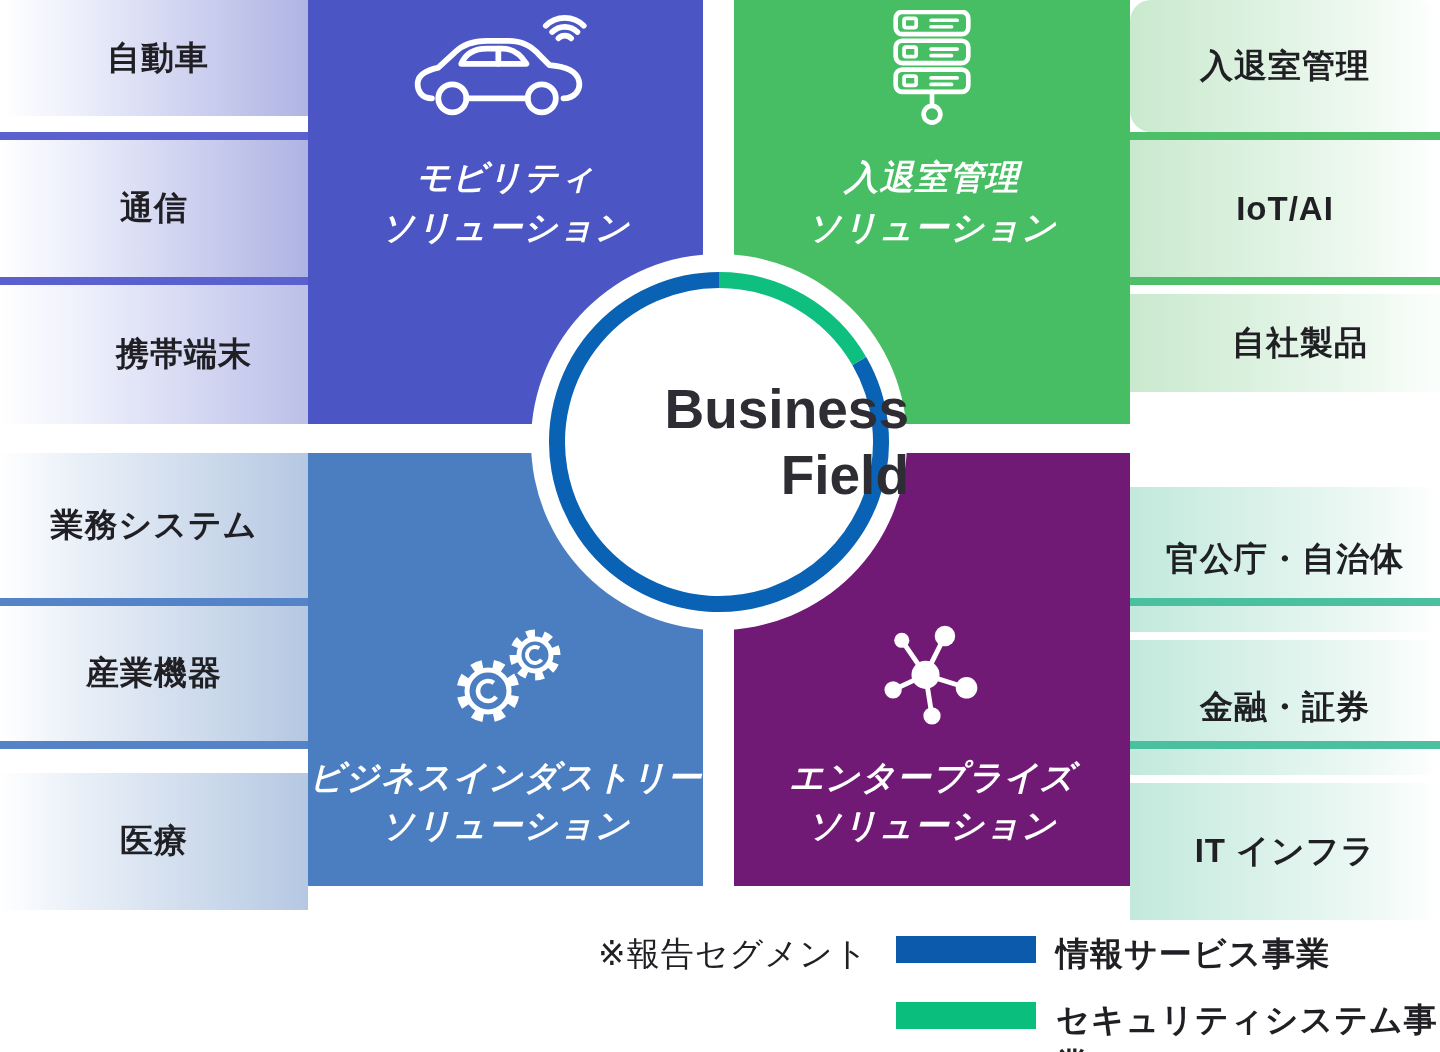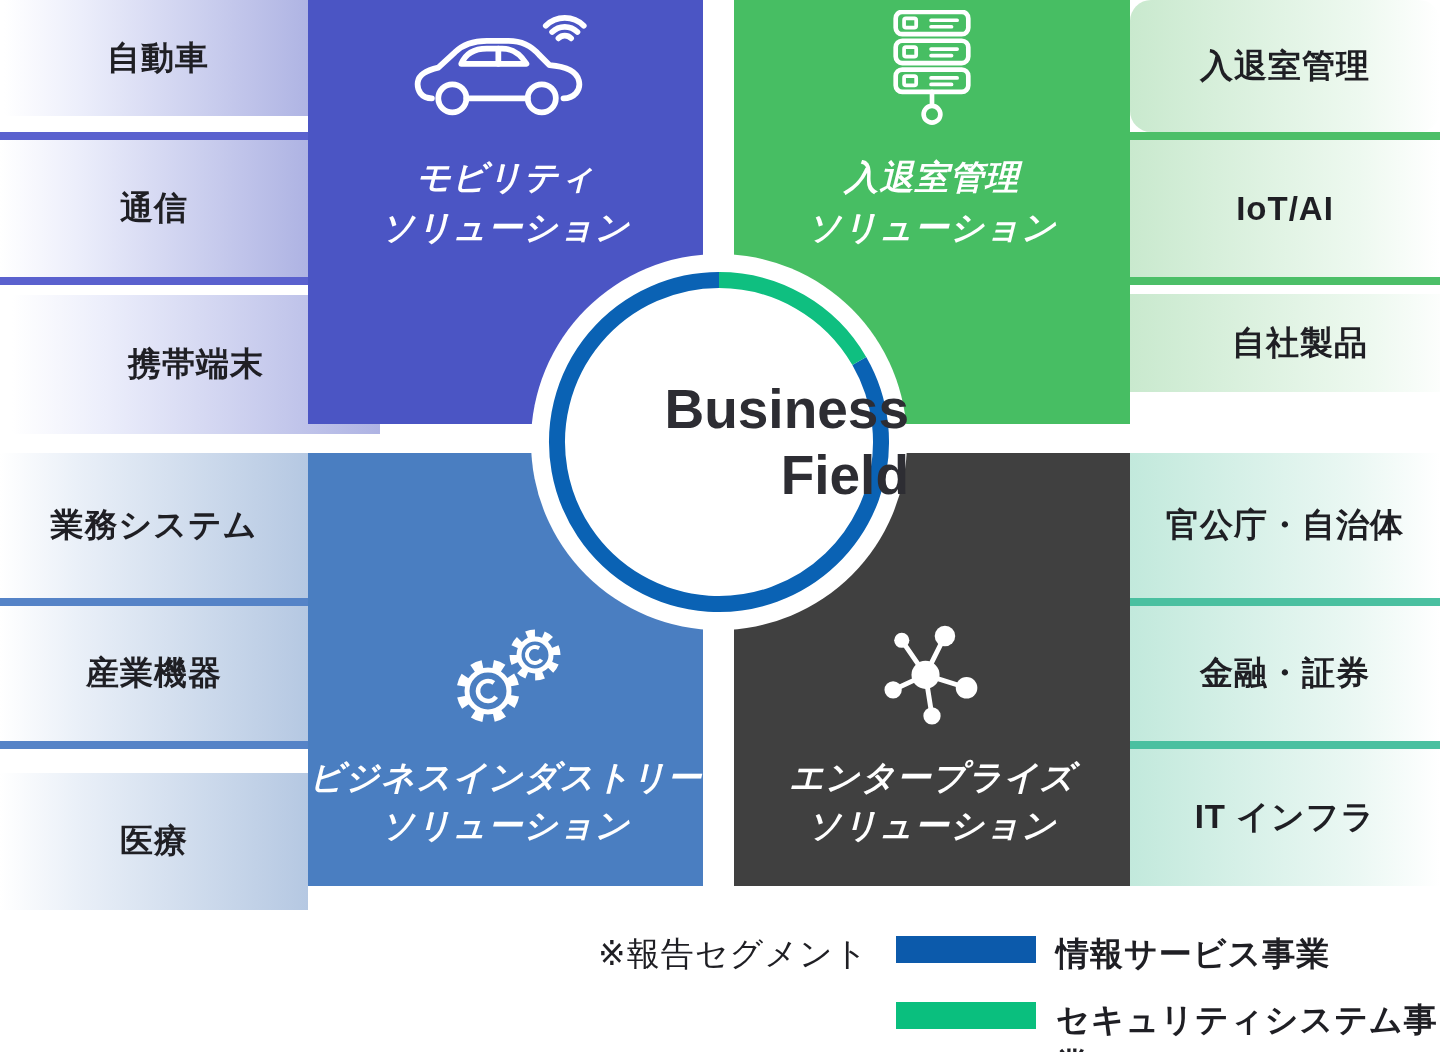--- a/index.html
+++ b/index.html
@@ -8,32 +8,32 @@
     font-family:"Liberation Sans","DejaVu Sans",sans-serif;
   }
   
   .label-row{
     position:absolute;display:flex;align-items:center;justify-content:center;
     font-weight:bold;font-size:33px;color:#1f1f24;letter-spacing:1px;
   }
   .grad-purple{background:linear-gradient(90deg,#ffffff 0%,#eceefb 25%,#aeb3e3 100%);}
   .grad-blue{background:linear-gradient(90deg,#ffffff 0%,#eaf0f8 25%,#b5c8e2 100%);}
   .grad-green{background:linear-gradient(90deg,#c9e9ce 0%,#eef9f0 75%,#ffffff 100%);}
-  .grad-teal{background:linear-gradient(90deg,#c2e9dc 0%,#ecf8f4 75%,#ffffff 100%);}
+  .grad-teal{background:linear-gradient(90deg,#c2e9dc 0%,#ecf8f4 75%,#ffffff 100%);margin-top:34px;}
   .sep{position:absolute;height:8px;}
   .sep-purple{background:#5a61ce;}
   .sep-blue{background:#5583c7;}
   .sep-green{background:#4cbf68;}
   .sep-teal{background:#4ac0a0;}
   
   .quad{position:absolute;font-style:italic;}
   .q-mobility{left:308px;top:0;width:395px;height:424px;background:#4b55c4;}
   .q-product{left:734px;top:0;width:396px;height:424px;background:#47be63;}
   .q-industry{left:308px;top:453px;width:395px;height:433px;background:#4a7ec1;}
-  .q-enterprise{left:734px;top:453px;width:396px;height:433px;background:#404040;}
+  .q-enterprise{left:734px;top:453px;width:396px;height:433px;background:#701a75;}
   .q-icon{position:absolute;left:50%;transform:translateX(-50%);}
   .q-title{
     position:absolute;left:0;width:100%;text-align:center;color:#ffffff;
     font-weight:bold;font-size:34px;line-height:50px;letter-spacing:1px;
   }
   .q-title-top{top:152px;}
   .q-title-bottom{top:300px;line-height:48px;}
   
   .center-wrap{position:absolute;left:529px;top:252px;width:380px;height:380px;}
   .center-text{
@@ -53,21 +53,21 @@
 <div class="stage">
 
   <div class="label-row grad-purple" style="left:4px;top:0;width:308px;height:116px;">
     <span>自動車</span>
   </div>
   <div class="sep sep-purple" style="left:0;top:132px;width:308px;"></div>
   <div class="label-row grad-purple" style="left:0;top:140px;width:308px;height:137px;">
     <span>通信</span>
   </div>
   <div class="sep sep-purple" style="left:0;top:277px;width:308px;"></div>
-  <div class="label-row grad-purple" style="left:12px;top:285px;width:368px;height:139px;margin-top:10px;">
+  <div class="label-row grad-purple" style="left:0;top:285px;width:368px;height:139px;">
     <span>携帯端末</span>
   </div>
 
   <div class="label-row grad-blue" style="left:0;top:453px;width:308px;height:145px;">
     <span>業務システム</span>
   </div>
   <div class="sep sep-blue" style="left:0;top:598px;width:308px;"></div>
   <div class="label-row grad-blue" style="left:0;top:606px;width:308px;height:135px;">
     <span>産業機器</span>
   </div>

